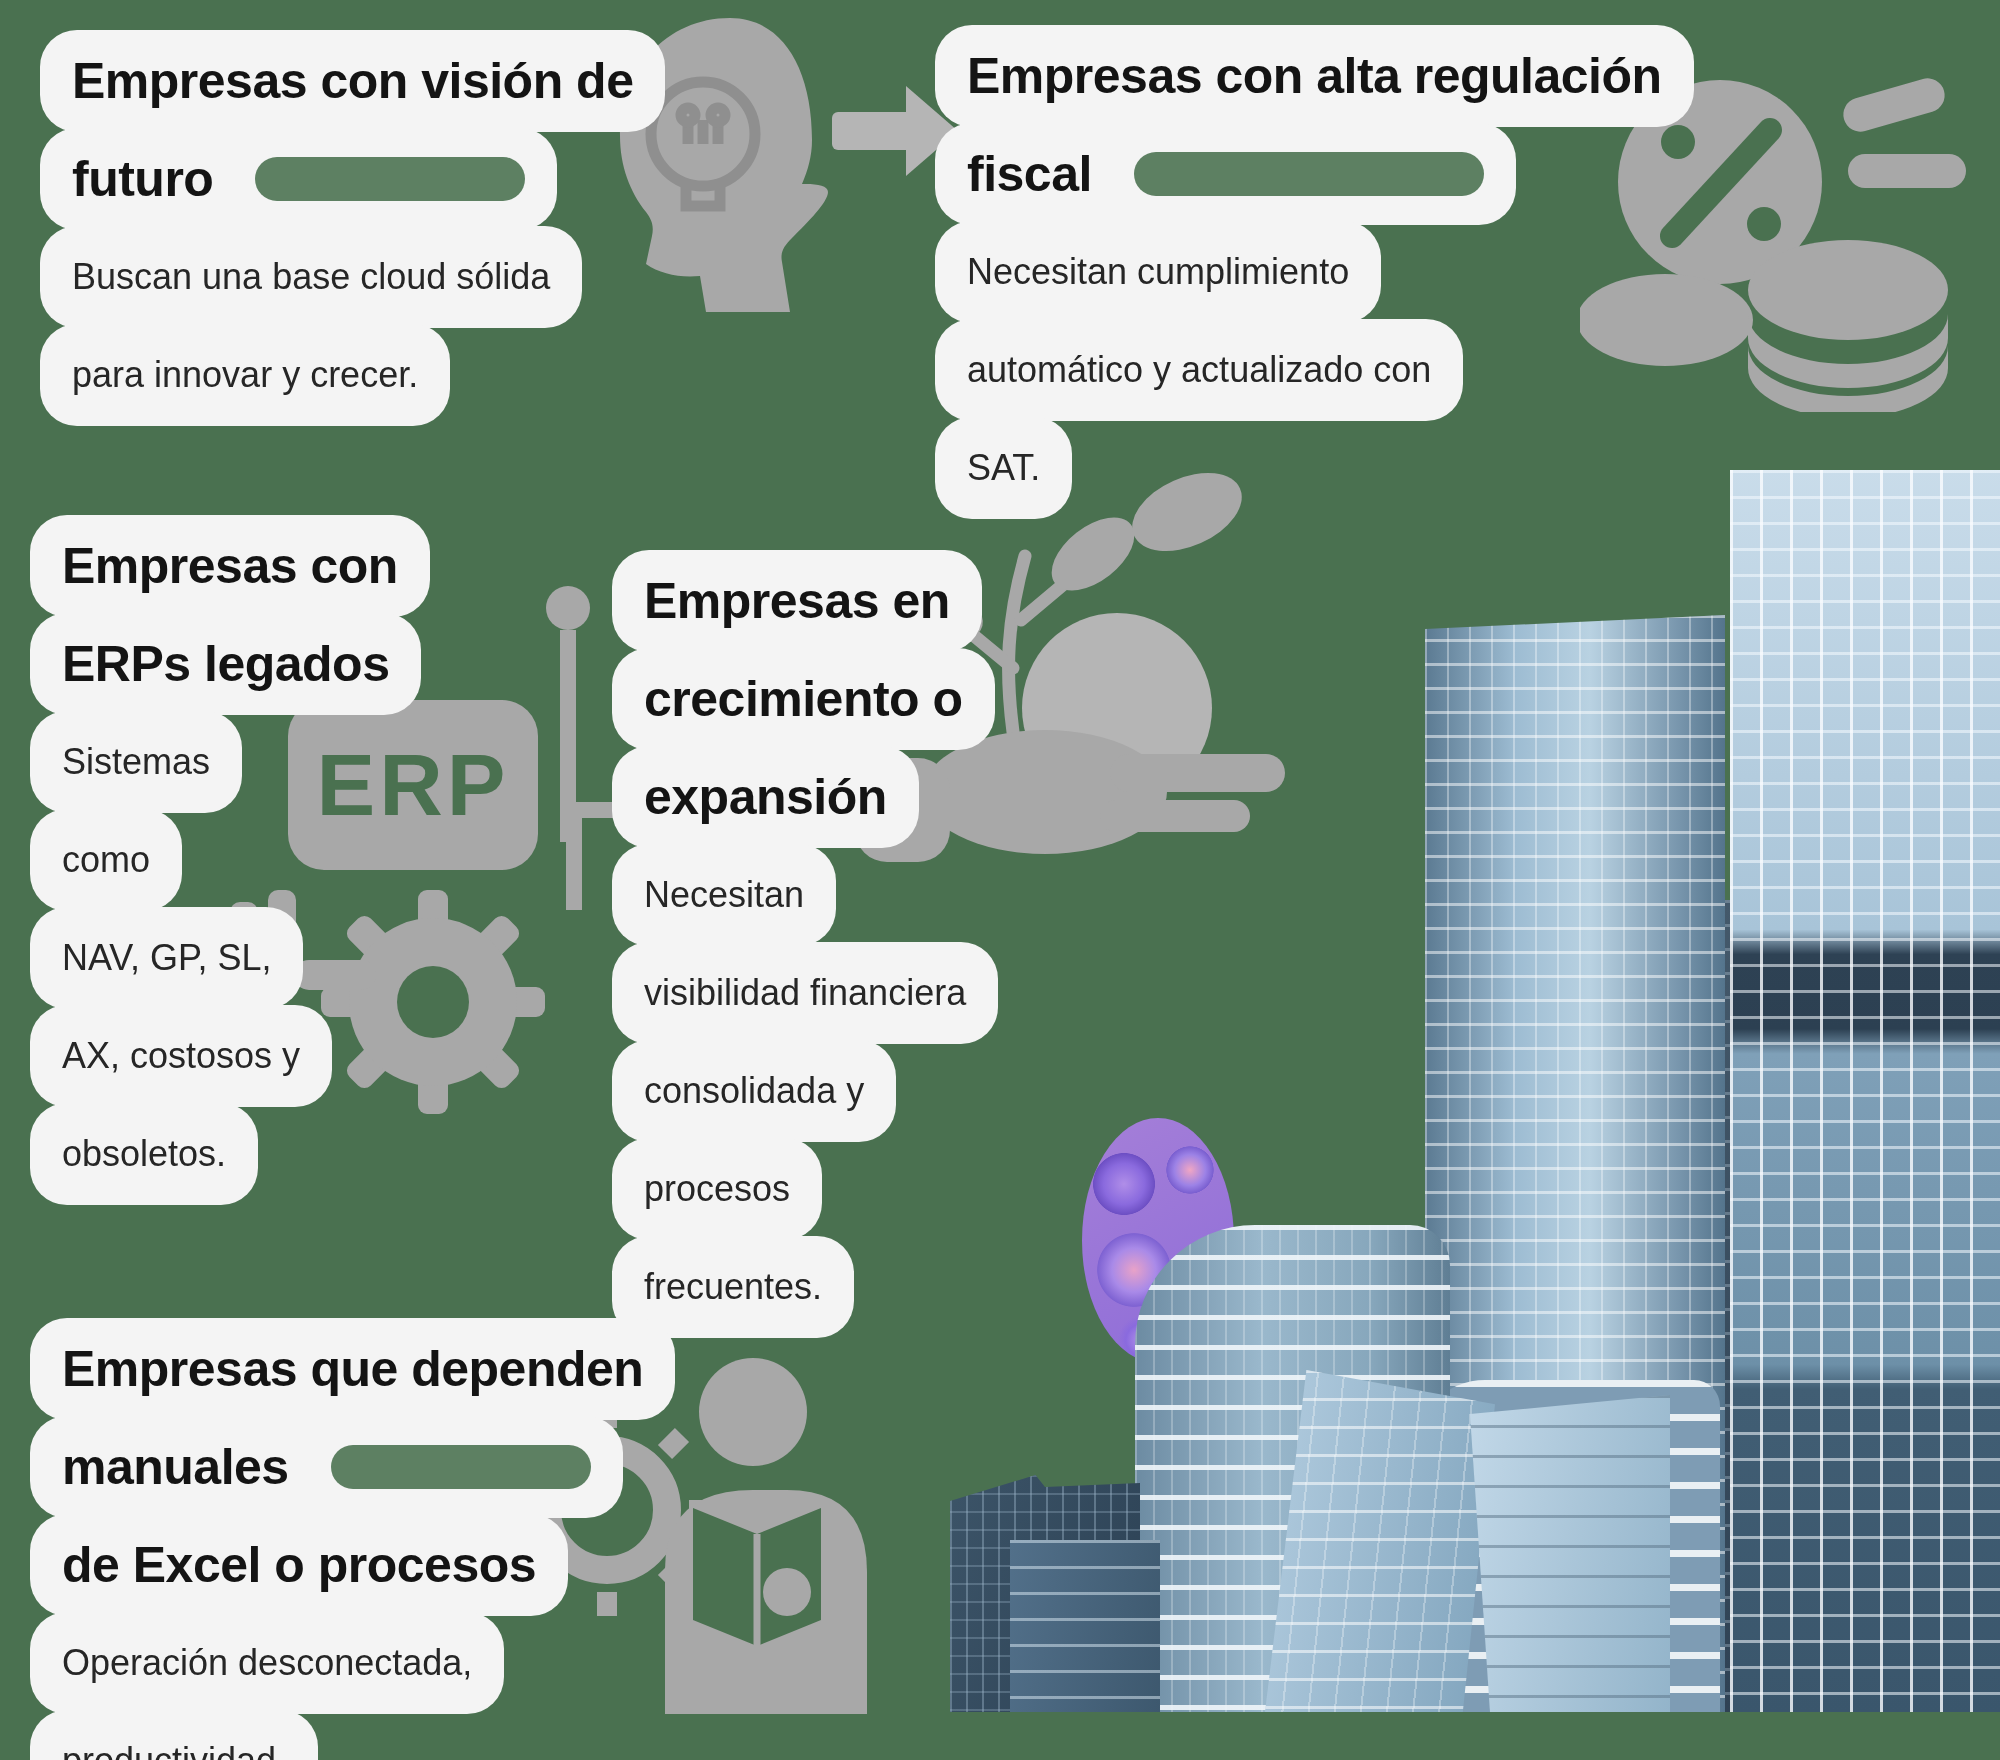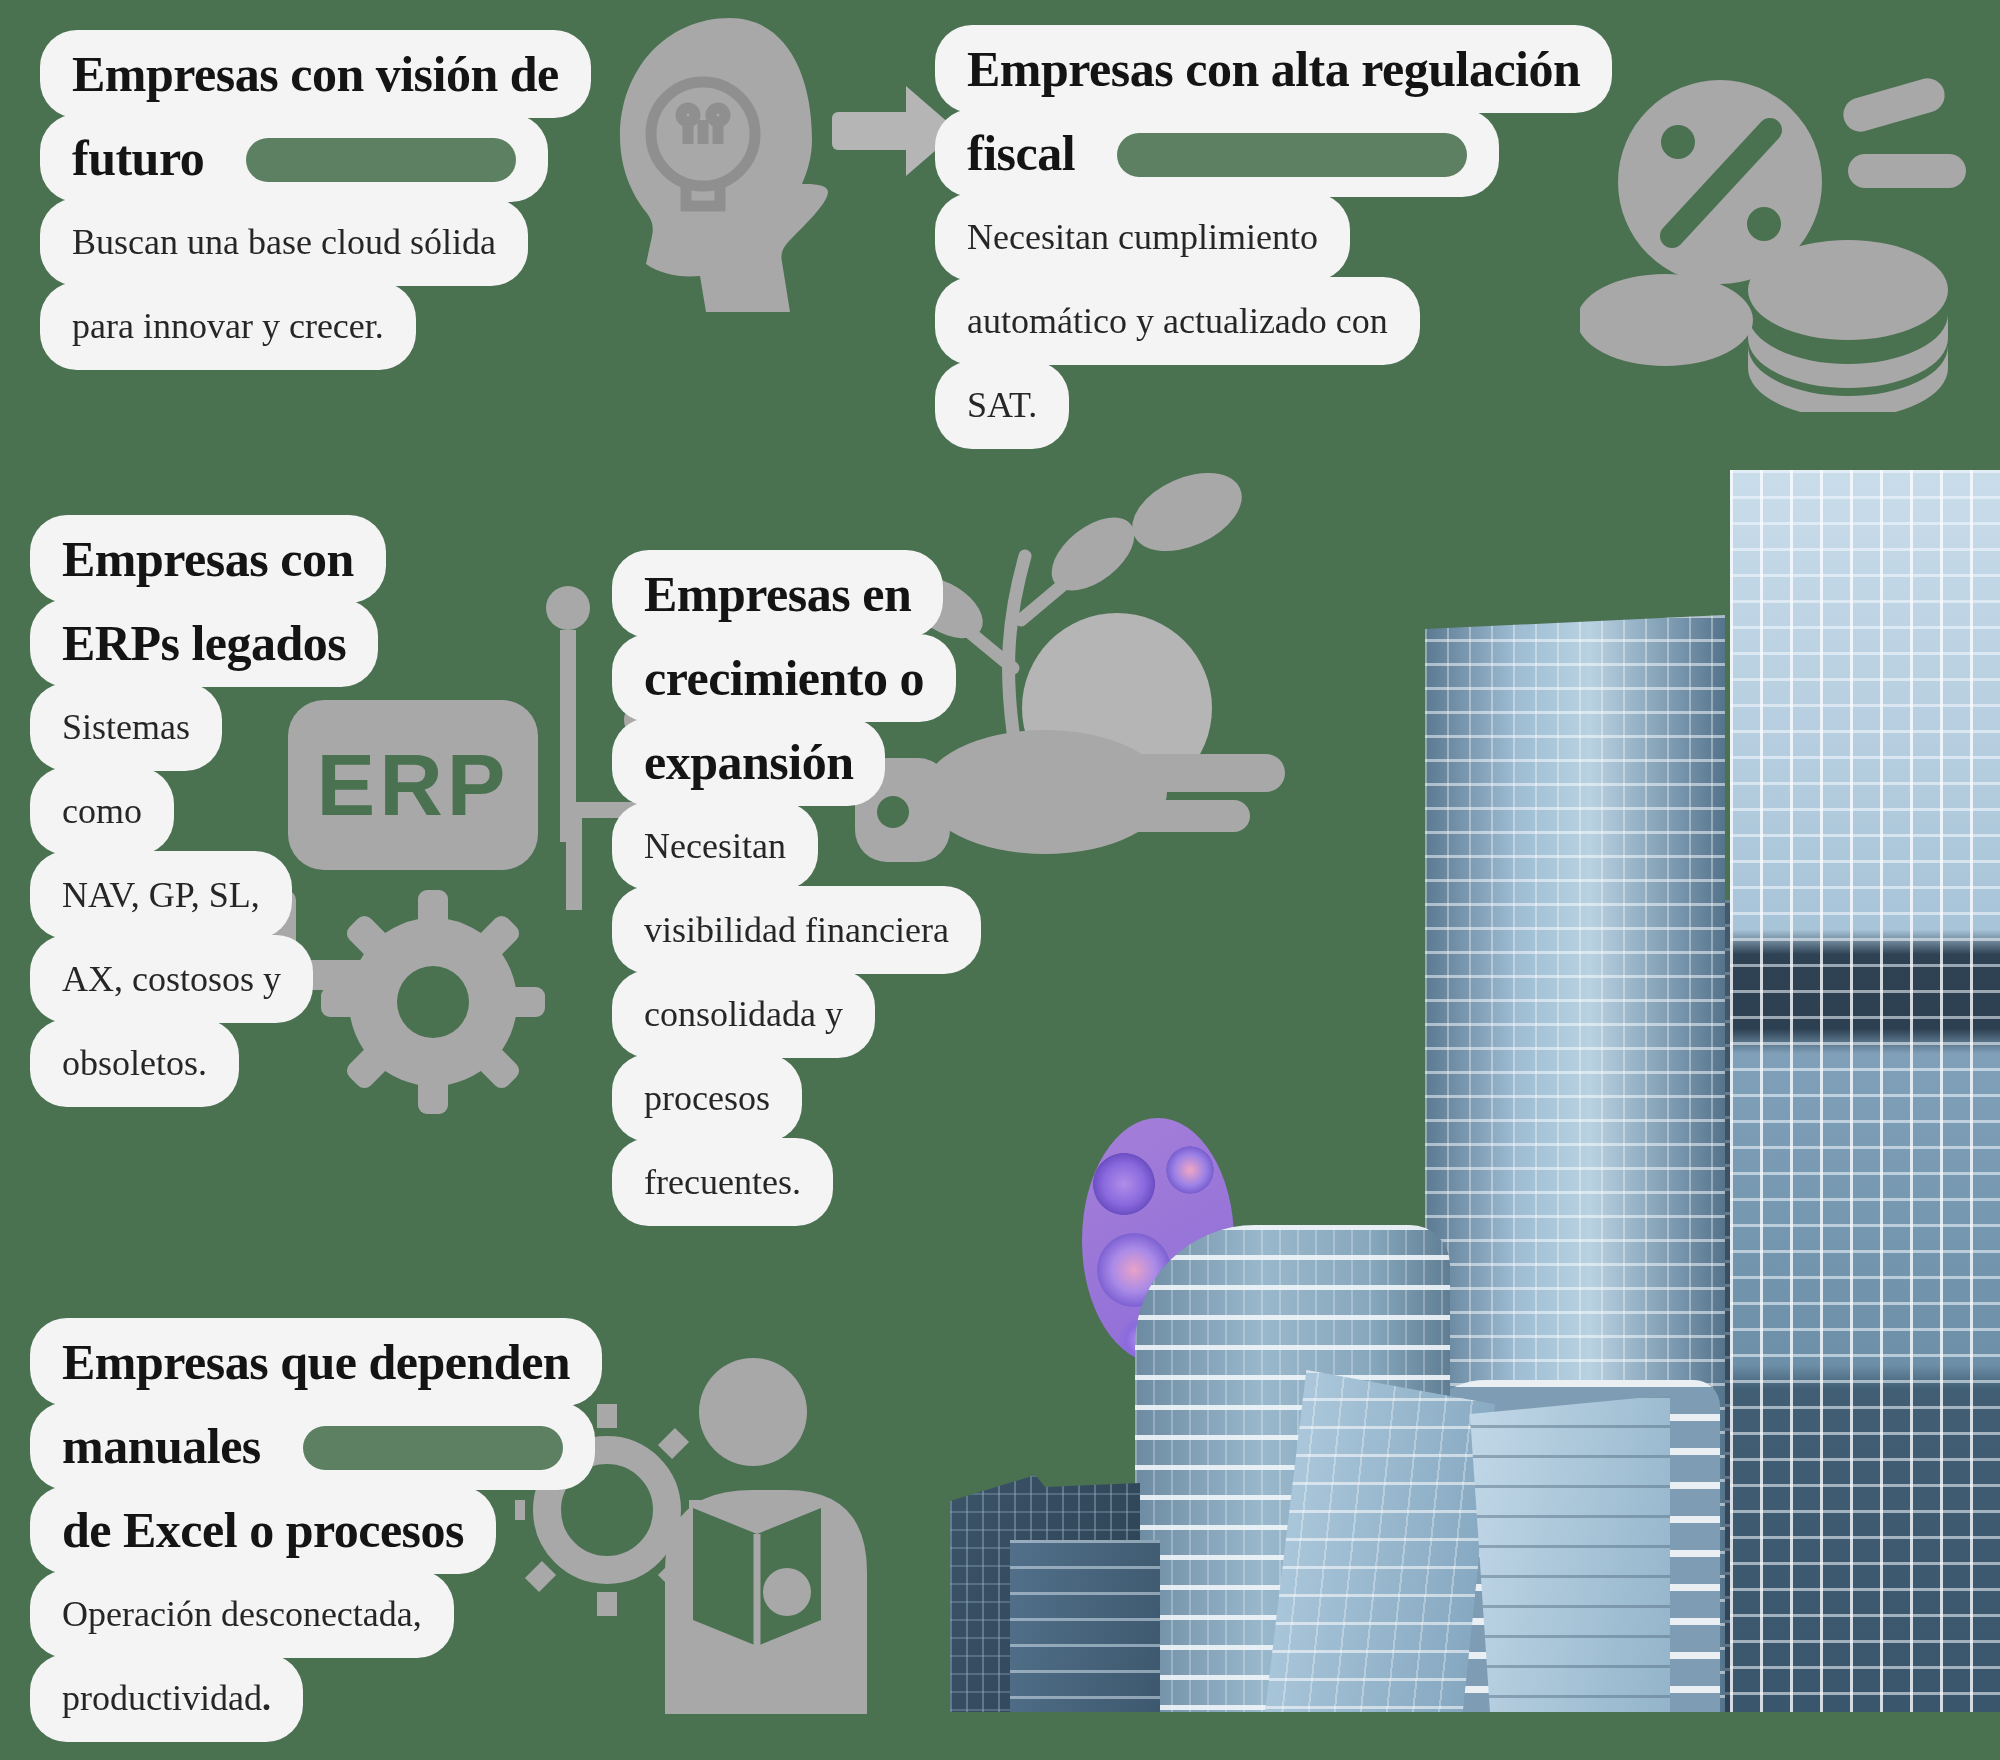--- a/index.html
+++ b/index.html
@@ -8,21 +8,21 @@
   }
   html,body{margin:0;padding:0;}
   body{
     width:2000px;height:1760px;position:relative;overflow:hidden;
     background:var(--background);
     font-family:"Liberation Sans",sans-serif;
   }
   .block{position:absolute;z-index:5;}
   .line{
     width:fit-content;background:var(--bubble);border-radius:37px;
-    padding:7px 32px;line-height:74px;margin-top:-4px;white-space:nowrap;font-family:Liberation Serif, serif;
+    padding:14px 32px;line-height:74px;margin-top:-4px;white-space:nowrap;
   }
   .block .line:first-child{margin-top:0;}
   .t{font-weight:700;font-size:50px;color:var(--title);letter-spacing:-0.5px;}
   .b{font-weight:400;font-size:36px;color:var(--body);}
   .pill{
     display:inline-block;height:44px;border-radius:22px;background:var(--pill);
     vertical-align:middle;margin-left:42px;margin-top:-8px;
   }
   .pw1{width:270px}.pw2{width:350px}.pw3{width:260px}
   #b1{left:40px;top:30px;}

